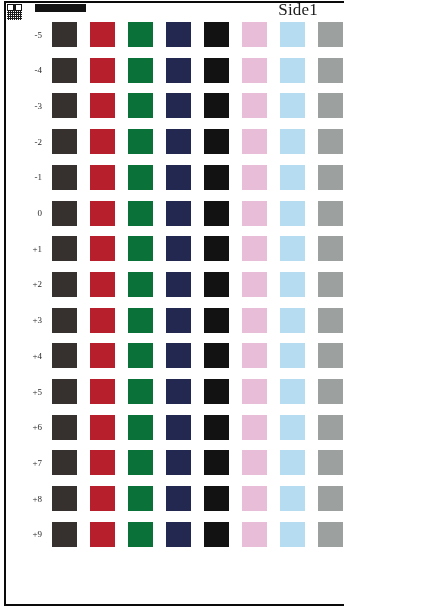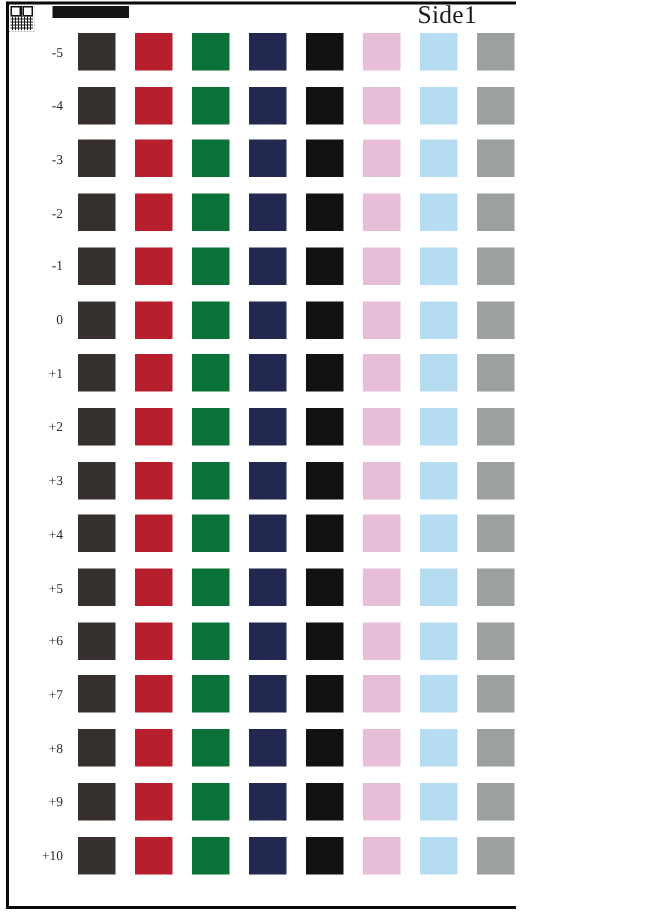--- a/index.html
+++ b/index.html
@@ -297,26 +297,15 @@
         <div class="row-label">+9</div>
         <div class="patch" style="left: 52px; width: 25px; height: 25px; background: rgb(54, 48, 47);"></div>
         <div class="patch" style="left: 90px; width: 25px; height: 25px; background: rgb(184, 31, 45);"></div>
         <div class="patch" style="left: 128px; width: 25px; height: 25px; background: rgb(10, 114, 57);"></div>
         <div class="patch" style="left: 166px; width: 25px; height: 25px; background: rgb(34, 40, 79);"></div>
         <div class="patch" style="left: 204px; width: 25px; height: 25px; background: rgb(18, 18, 18);"></div>
         <div class="patch" style="left: 242px; width: 25px; height: 25px; background: rgb(231, 189, 216);"></div>
         <div class="patch" style="left: 280px; width: 25px; height: 25px; background: rgb(181, 220, 241);"></div>
         <div class="patch" style="left: 318px; width: 25px; height: 25px; background: rgb(156, 160, 159);"></div>
       </div>
-      <div class="patch-row" style="top: 557.5px; height: 25px;">
-        <div class="row-label">+10</div>
-        <div class="patch" style="left: 52px; width: 25px; height: 25px; background: rgb(54, 48, 47);"></div>
-        <div class="patch" style="left: 90px; width: 25px; height: 25px; background: rgb(184, 31, 45);"></div>
-        <div class="patch" style="left: 128px; width: 25px; height: 25px; background: rgb(10, 114, 57);"></div>
-        <div class="patch" style="left: 166px; width: 25px; height: 25px; background: rgb(34, 40, 79);"></div>
-        <div class="patch" style="left: 204px; width: 25px; height: 25px; background: rgb(18, 18, 18);"></div>
-        <div class="patch" style="left: 242px; width: 25px; height: 25px; background: rgb(231, 189, 216);"></div>
-        <div class="patch" style="left: 280px; width: 25px; height: 25px; background: rgb(181, 220, 241);"></div>
-        <div class="patch" style="left: 318px; width: 25px; height: 25px; background: rgb(156, 160, 159);"></div>
-      </div>
     </div>
 
 </div>
 
 </body></html>

